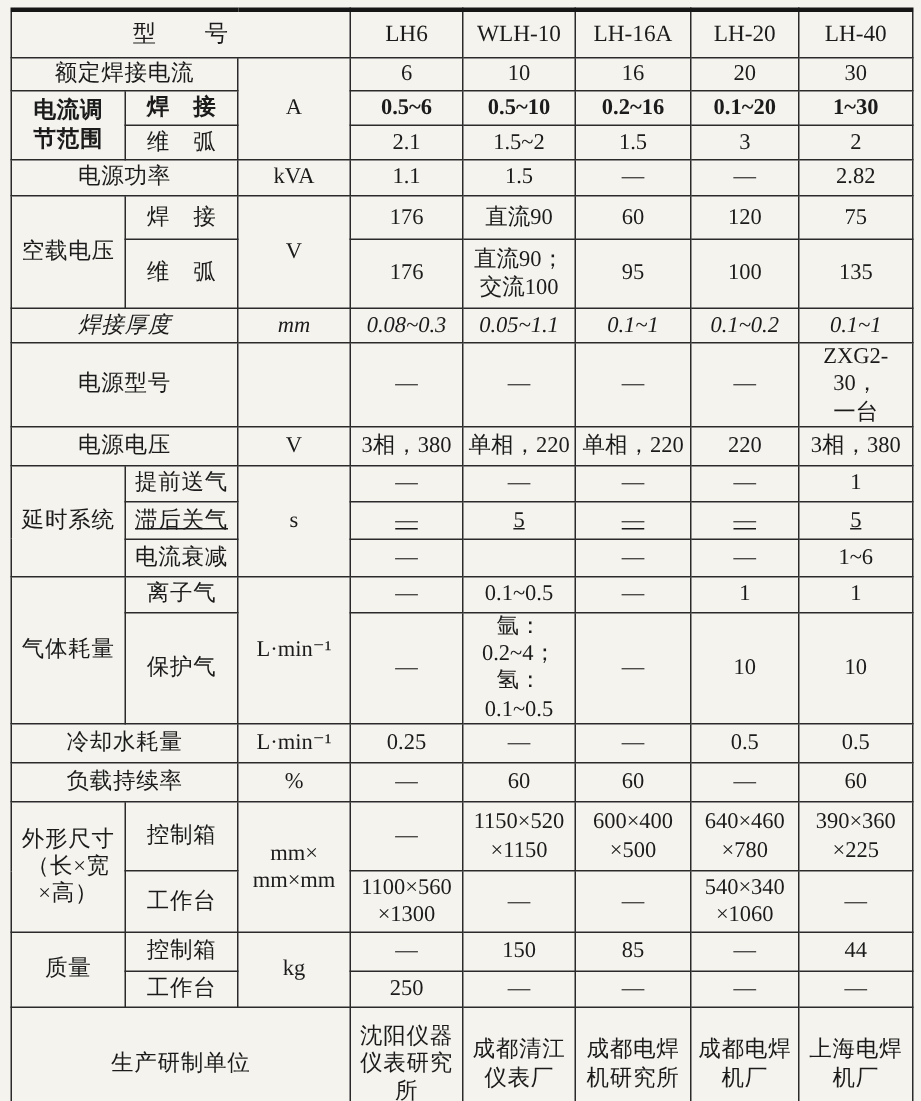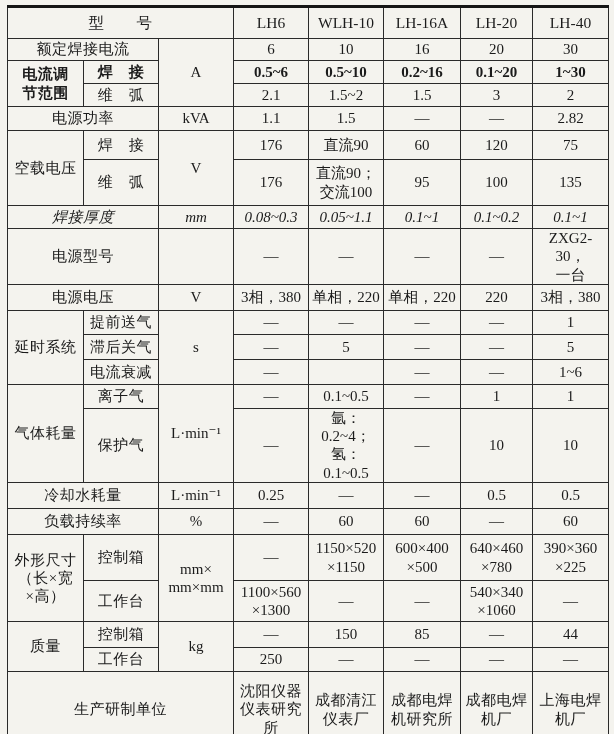--- a/index.html
+++ b/index.html
@@ -156,21 +156,21 @@
         <tr style="height: 24px;">
           <td rowspan="3" class="lbl">延时系统</td>
           <td class="lbl">提前送气</td>
           <td rowspan="3">s</td>
           <td>—</td>
           <td>—</td>
           <td>—</td>
           <td>—</td>
           <td>1</td>
         </tr>
-        <tr style="height: 25px;">
+        <tr style="height: 25px; text-decoration: underline;">
           <td class="lbl">滞后关气</td>
           <td>—</td>
           <td>5</td>
           <td>—</td>
           <td>—</td>
           <td>5</td>
         </tr>
         <tr style="height: 25px;">
           <td class="lbl">电流衰减</td>
           <td>—</td>

